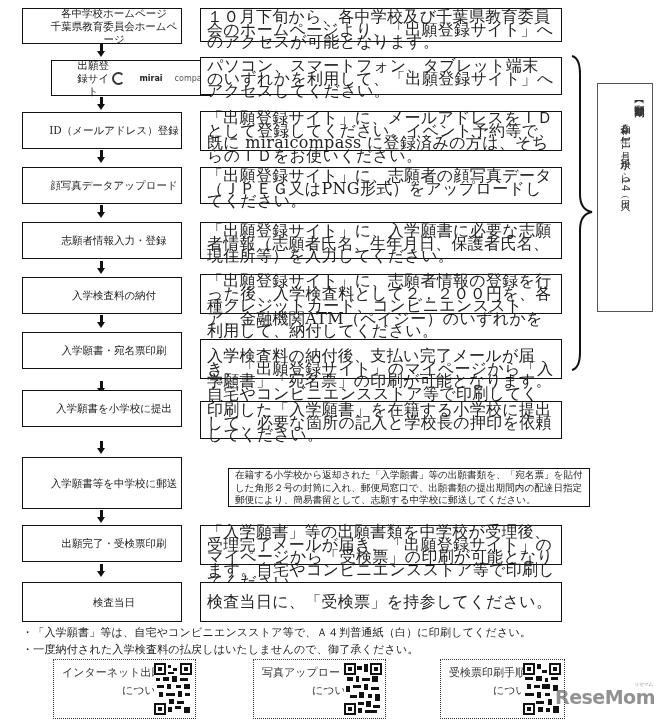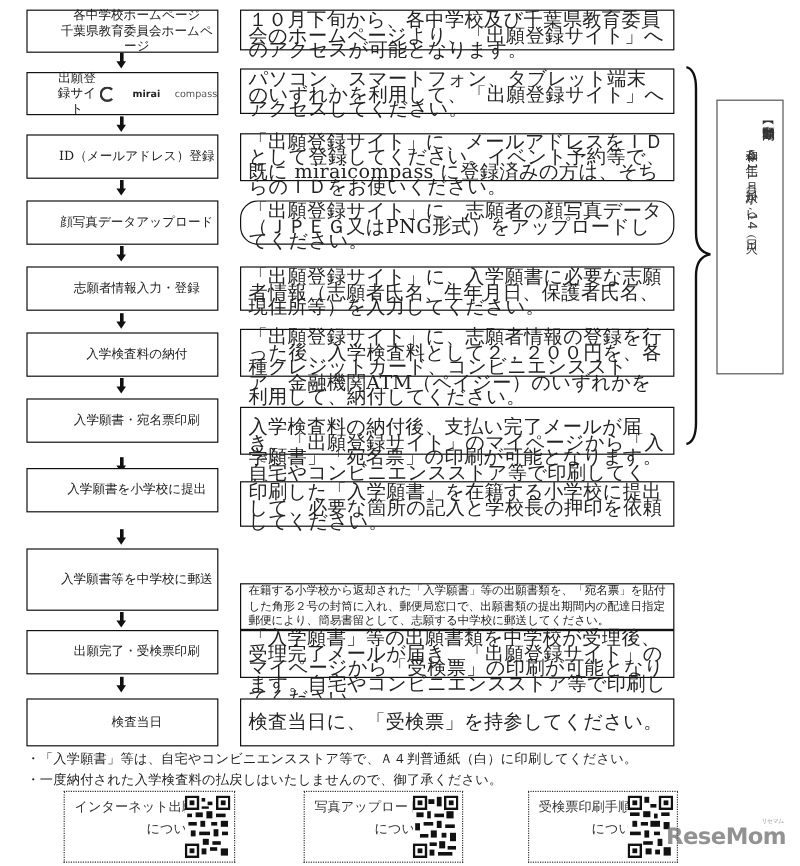--- a/index.html
+++ b/index.html
@@ -38,41 +38,41 @@
 </head>
 <body>
 
 <div class="lbox" style="top:8px;height:36px;flex-direction:column;">
   <span>各中学校ホームページ</span>
   <span>千葉県教育委員会ホームページ</span>
 </div>
 <div class="rbox" style="top:8px;height:34px;">１０月下旬から、各中学校及び千葉県教育委員会のホームページより、「出願登録サイト」へのアクセスが可能となります。</div>
 <div class="arrow" style="top:44px;"></div>
 
-<div class="lbox" style="top:60px;height:36px;">
+<div class="lbox" style="top:60px;height:36px;margin-left:29px;">
   <span>出願登録サイト</span>
   <span class="logo">
     <span class="ring"></span>
     <b>mirai</b>
       <span class="light">compass</span>
   </span>
 </div>
 <div class="rbox" style="top:57px;height:38px;">パソコン、スマートフォン、タブレット端末のいずれかを利用して、「出願登録サイト」へアクセスしてください。</div>
 <div class="arrow" style="top:97px;"></div>
 
 <div class="lbox" style="top:112px;height:37px;">
   <span>ID（メールアドレス）登録</span>
 </div>
 <div class="rbox" style="top:111px;height:40px;padding-top:0;">「出願登録サイト」に、メールアドレスをＩＤとして登録してください。イベント予約等で、既に miraicompass に登録済みの方は、そちらのＩＤをお使いください。</div>
 <div class="arrow" style="top:150px;"></div>
 
 <div class="lbox" style="top:167px;height:37px;">
   <span>顔写真データアップロード</span>
 </div>
-<div class="rbox" style="top:167px;height:37px;border-radius:15px;">「出願登録サイト」に、志願者の顔写真データ（ＪＰＥＧ又はPNG形式）をアップロードしてください。</div>
+<div class="rbox" style="top:167px;height:37px;">「出願登録サイト」に、志願者の顔写真データ（ＪＰＥＧ又はPNG形式）をアップロードしてください。</div>
 <div class="arrow" style="top:205px;"></div>
 
 <div class="lbox" style="top:222px;height:37px;">
   <span>志願者情報入力・登録</span>
 </div>
 <div class="rbox" style="top:222px;height:37px;">「出願登録サイト」に、入学願書に必要な志願者情報（志願者氏名、生年月日、保護者氏名、現住所等）を入力してください。</div>
 <div class="arrow" style="top:261px;"></div>
 
 <div class="lbox" style="top:277px;height:37px;">
   <span>入学検査料の納付</span>
@@ -92,21 +92,21 @@
 
 <div class="lbox" style="top:390px;height:37px;">
   <span>入学願書を小学校に提出</span>
 </div>
 <div class="rbox" style="top:401px;height:38px;">印刷した「入学願書」を在籍する小学校に提出して、必要な箇所の記入と学校長の押印を依頼してください。</div>
 <div class="arrow" style="top:441px;"></div>
 
 <div class="lbox" style="top:457px;height:52px;">
   <span>入学願書等を中学校に郵送</span>
 </div>
-<div class="rbox" style="top:486px;height:39px;padding-top:0;font-size:9.6px;letter-spacing:0;">在籍する小学校から返却された「入学願書」等の出願書類を、「宛名票」を貼付した角形２号の封筒に入れ、郵便局窓口で、出願書類の提出期間内の配達日指定郵便により、簡易書留として、志願する中学校に郵送してください。</div>
+<div class="rbox" style="top:468px;height:39px;padding-top:0;font-size:9.6px;letter-spacing:0;margin-left:28px;">在籍する小学校から返却された「入学願書」等の出願書類を、「宛名票」を貼付した角形２号の封筒に入れ、郵便局窓口で、出願書類の提出期間内の配達日指定郵便により、簡易書留として、志願する中学校に郵送してください。</div>
 <div class="arrow" style="top:510px;"></div>
 
 <div class="lbox" style="top:525px;height:37px;">
   <span>出願完了・受検票印刷</span>
 </div>
 <div class="rbox" style="top:525px;height:40px;padding-top:0;">「入学願書」等の出願書類を中学校が受理後、受理完了メールが届き、「出願登録サイト」のマイページから「受検票」の印刷が可能となります。自宅やコンビニエンスストア等で印刷してください。</div>
 <div class="arrow" style="top:564px;"></div>
 
 <div class="lbox" style="top:582px;height:40px;">
   <span>検査当日</span>

